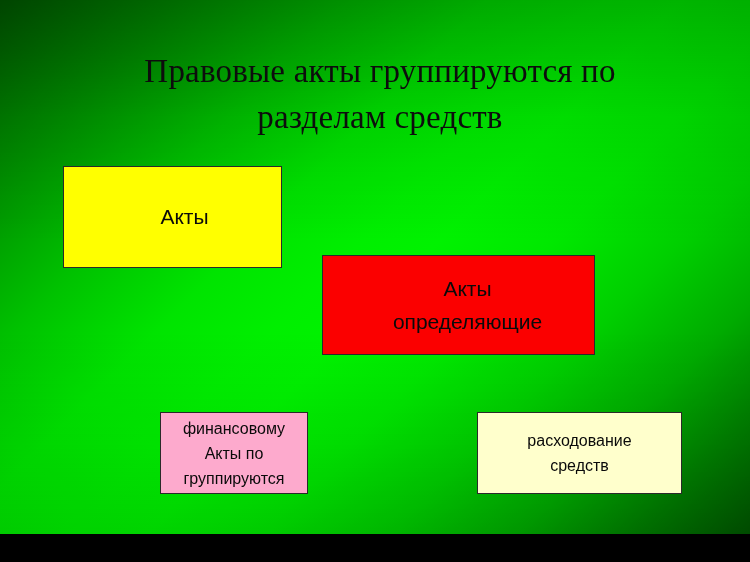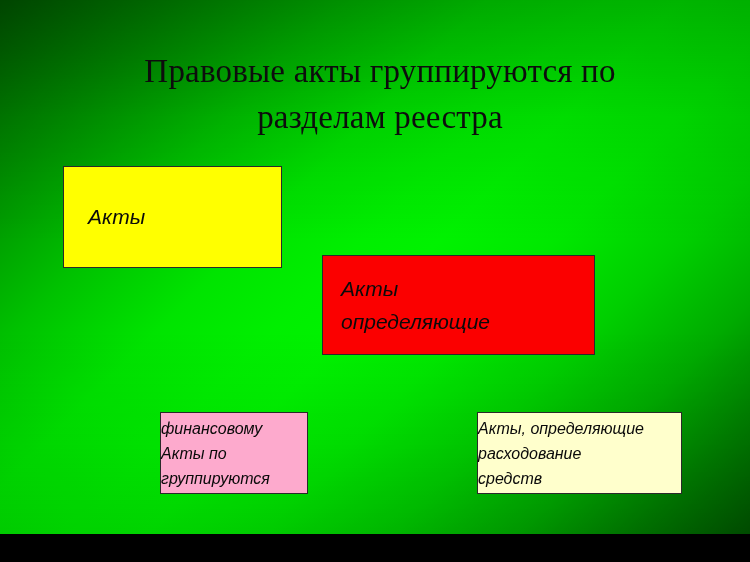--- a/index.html
+++ b/index.html
@@ -59,24 +59,23 @@
   }
   #title .tline { display: block; white-space: nowrap; }
 
   .node {
     position: absolute;
     box-sizing: border-box;
     border: 1px solid #2a2a2a;
     display: flex;
     align-items: center;
     justify-content: center;
-    text-align: left;
+    text-align: center;
     color: #0a0a0a;
     z-index: 4;
-    font-style: italic;
   }
   .node .txt { display: block; width: 100%; }
   .node .tl { display: block; white-space: nowrap; }
 
   #node-vvedeniya {
     left: 63px;  top: 166px;
     width: 219px; height: 102px;
     background: #ffff00;
     font-size: 21px;
     line-height: 32px;
@@ -108,21 +107,21 @@
     line-height: 25px;
   }
 </style>
 </head>
 <body>
 
 <div id="slide">
 
   <div id="title">
     <span class="tline">Правовые акты группируются по</span>
-    <span class="tline">разделам реестра</span>
+    <span class="tline">разделам средств</span>
   </div>
 
   <div class="node" id="node-vvedeniya">
     <span class="txt">
       <span class="tl">Акты</span>
     </span>
   </div>
 
   <div class="node" id="node-ustanovleniya">
     <span class="txt">
@@ -134,19 +133,18 @@
   <div class="node" id="node-finansovomu">
     <span class="txt">
       <span class="tl">финансовому</span>
       <span class="tl">Акты по</span>
       <span class="tl">группируются</span>
     </span>
   </div>
 
   <div class="node" id="node-raskhodovanie">
     <span class="txt">
-      <span class="tl">Акты, определяющие</span>
       <span class="tl">расходование</span>
       <span class="tl">средств</span>
     </span>
   </div>
 
 </div>
 
 </body></html>

